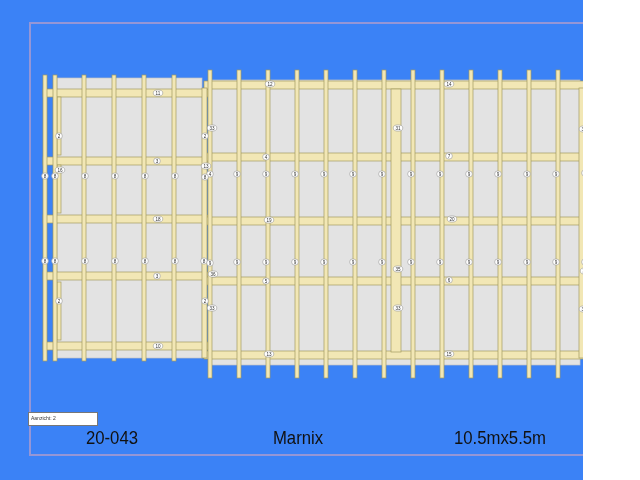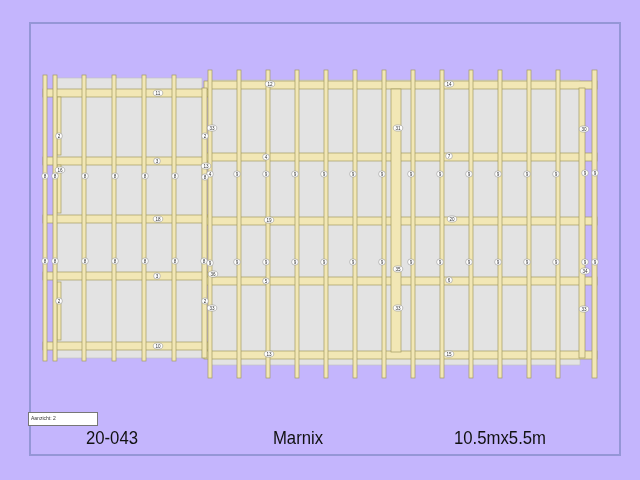--- a/index.html
+++ b/index.html
@@ -1,16 +1,16 @@
 <!DOCTYPE html>
 <html><head>
 <meta charset="utf-8">
 <style>
   html,body{margin:0;padding:0;background:#fff;}
-  .stage{position:relative;width:640px;height:480px;background:#c4b5fd;overflow:hidden;
+  .stage{position:relative;width:583px;height:480px;background:#3b82f6;overflow:hidden;
          font-family:"Liberation Sans",sans-serif;}
   .sheet-border{position:absolute;left:29px;top:22px;width:588px;height:430px;
                 border:2px solid #9596d6;background:transparent;}
   #frame-svg{position:absolute;left:0;top:0;}
   .view-box{position:absolute;left:28px;top:412px;width:66px;height:12px;
             border:1px solid #777;background:#fff;font-size:5px;line-height:11px;
             padding-left:2px;color:#333;white-space:nowrap;overflow:hidden;}
   .tb-text{position:absolute;top:427px;height:22px;font-size:19px;line-height:22px;
            color:#111;text-align:center;white-space:nowrap;
            transform:scaleX(.88);transform-origin:center;}

